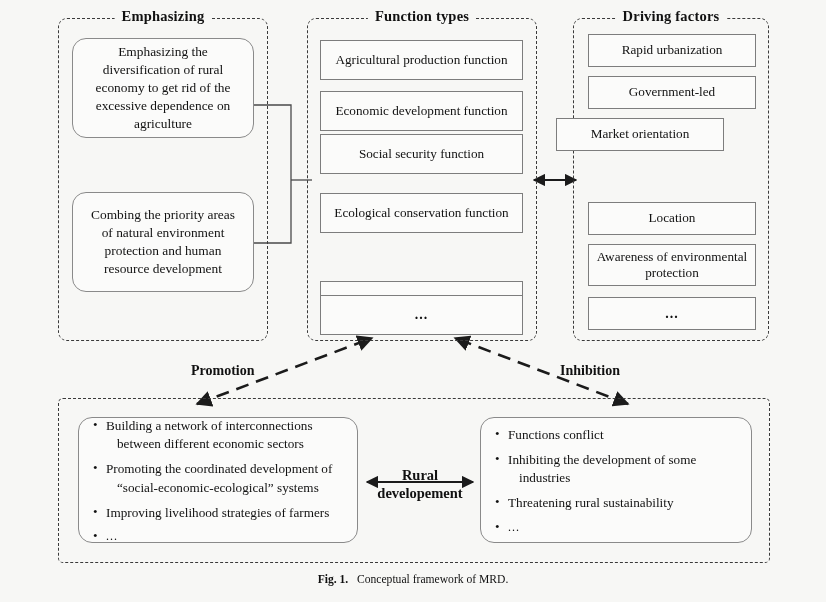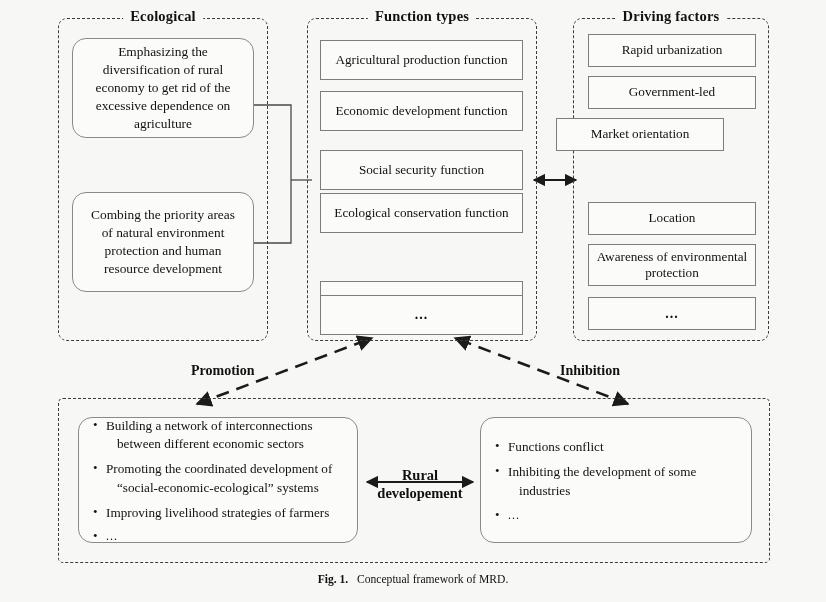--- a/index.html
+++ b/index.html
@@ -180,42 +180,42 @@
     <g>
       <line x1="628" y1="404" x2="455" y2="338" stroke="#1b1b1b" stroke-width="2.6" stroke-dasharray="13 8" marker-start="url(#dash-arrow)" marker-end="url(#dash-arrow)"></line>
     </g>
 
     <g>
       <line x1="367" y1="482" x2="473" y2="482" stroke="#1b1b1b" stroke-width="1.8" marker-start="url(#solid-arrow)" marker-end="url(#solid-arrow)"></line>
     </g>
   </svg>
 
   <div class="dashed-group" style="left:58px; top:18px; width:210px; height:323px;">
-    <div class="group-title">Ecological</div>
+    <div class="group-title">Emphasizing</div>
   </div>
 
   <div class="round-box" style="left:72px; top:38px; width:182px; height:100px;">
     <span>Emphasizing the diversification of rural economy to get rid of the excessive dependence on agriculture</span>
   </div>
 
   <div class="round-box" style="left:72px; top:192px; width:182px; height:100px;">
     <span>Combing the priority areas of natural environment protection and human resource development</span>
   </div>
 
   <div class="dashed-group" style="left:307px; top:18px; width:230px; height:323px;">
     <div class="group-title">Function types</div>
   </div>
 
   <div class="plain-box" style="left:320px; top:40px; width:203px; height:40px;">
     <span>Agricultural production function</span>
   </div>
   <div class="plain-box" style="left:320px; top:91px; width:203px; height:40px;">
     <span>Economic development function</span>
   </div>
-  <div class="plain-box" style="left:320px; top:150px; width:203px; height:40px;">
+  <div class="plain-box" style="left:320px; top:134px; width:203px; height:40px;">
     <span>Social security function</span>
   </div>
   <div class="plain-box" style="left:320px; top:193px; width:203px; height:40px;">
     <span>Ecological conservation function</span>
   </div>
   <div class="plain-box" style="left:320px; top:244px; width:203px; height:40px;margin-top:37px;">
     <span>Cultural inheritance function</span>
   </div>
   <div class="plain-box ellipsis" style="left:320px; top:295px; width:203px; height:40px;">
     <span>...</span>
@@ -274,20 +274,23 @@
   </div>
 
   <div class="list-box" style="left:480px; top:417px; width:272px; height:126px;">
     <ul>
       <li>
         <span>Functions conflict</span>
       </li>
       <li>
         <span>Inhibiting the development of some</span>
         <span class="li-cont">industries</span>
+      </li>
+      <li>
+        <span>Threatening rural sustainability</span>
       </li>
       <li class="dots">
         <span>...</span>
       </li>
     </ul>
   </div>
 
   <div class="caption" style="top:573px;">
     <b>Fig. 1.</b>
     <span>&nbsp;</span>

